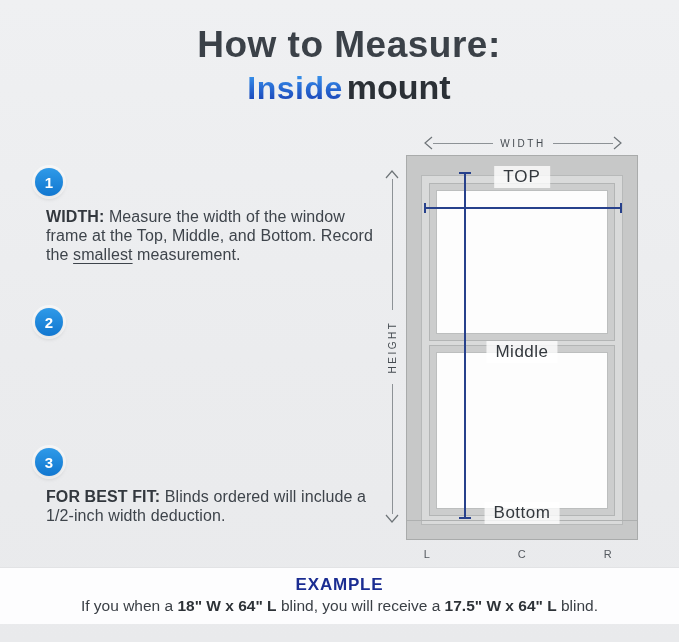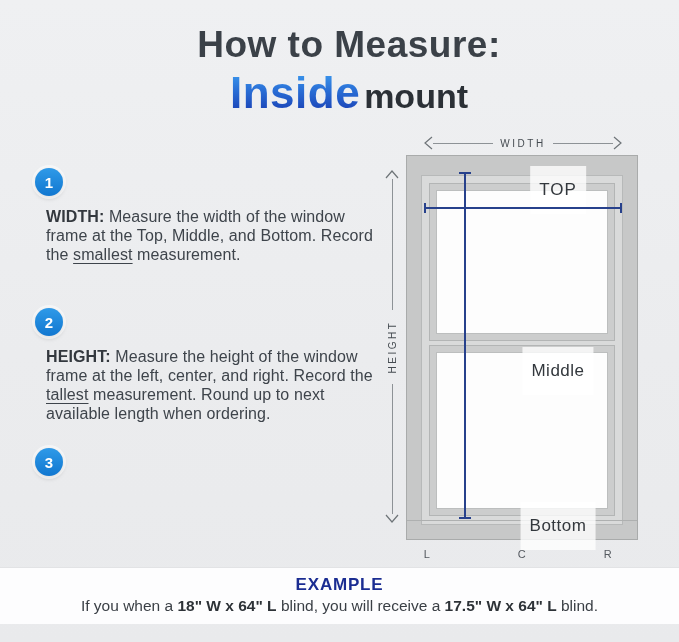--- a/index.html
+++ b/index.html
@@ -8,21 +8,21 @@
   .stage {
     position:relative; width:679px; height:642px; overflow:hidden;
     background:linear-gradient(180deg,#eff0f2 0%,#ebecee 55%,#e9eaec 100%);
   }
 
   
   .title-block { position:absolute; top:24px; left:0; width:100%; text-align:center;padding-left:19px; }
   .title-line1 { font-size:37px; font-weight:700; color:#3b4148; letter-spacing:0.5px; }
   .title-line2 { margin-top:2px; }
   .title-highlight {
-    font-size:44px; font-weight:800; letter-spacing:0.5px;
+    font-size:32px; font-weight:800; letter-spacing:0.5px;
     background:linear-gradient(180deg,#3fa3f4 0%,#2a6fd6 45%,#1637ae 100%);
     -webkit-background-clip:text; background-clip:text;
     -webkit-text-fill-color:transparent; color:#1d4fc0;
   }
   .title-suffix { font-size:34px; font-weight:700; color:#2b3036; margin-left:4px; }
 
   
   .step { position:absolute; left:33px; width:340px; }
   .step-1 { top:168px; } .step-2 { top:308px; } .step-3 { top:448px; }
   .step-num {
@@ -48,25 +48,25 @@
   .win-jamb  { position:absolute; left:41px; top:39px; width:202px; height:350px;
     background:#d9dada; border:1px solid #b7b9b9; }
   .sash { position:absolute; background:#fdfdfd; border:6px solid #cccdcd;
     box-shadow:0 0 0 1px #b3b5b5, inset 0 0 0 1px #bcbebe; }
   .sash-top    { left:50px; top:48px;  width:184px; height:156px; }
   .sash-bottom { left:50px; top:210px; width:184px; height:169px; }
   .sill-line { position:absolute; left:27px; top:384px; width:230px; height:1px; background:#aeb0b0; }
 
   .marker-label {
     position:absolute; left:142px; transform:translateX(-50%);
-    background:rgba(255,255,255,0.78); padding:14px 9px;
-    font-size:17px; color:#33383d; letter-spacing:0.5px; white-space:nowrap;margin-left:36px;
+    background:rgba(255,255,255,0.78); padding:1px 9px;
+    font-size:17px; color:#33383d; letter-spacing:0.5px; white-space:nowrap;
   }
   .marker-top    { top:30px; font-weight:400; letter-spacing:1px; }
-  .marker-middle { top:211px; }
+  .marker-middle { top:205px; }
   .marker-bottom { top:366px; }
 
   
   .measure { position:absolute; background:#27418c; }
   .m-vert      { left:84px;  top:37px; width:2px;  height:345px; }
   .m-vert-cap  { position:absolute; left:-5px; width:12px; height:2px; background:#27418c; }
   .m-horiz     { left:45px;  top:71px; width:196px; height:2px; }
   .m-horiz-cap { position:absolute; top:-4px; width:2px; height:10px; background:#27418c; }
 
   
@@ -105,25 +105,25 @@
     <div class="title-line2"><span class="title-highlight">Inside</span><span class="title-suffix">mount</span></div>
   </div>
 
   <div class="step step-1">
     <div class="step-num">1</div>
     <p class="step-text"><b>WIDTH:</b><span> Measure the width of the window frame at the Top, Middle, and Bottom. Record the </span><u>smallest</u><span> measurement.</span></p>
   </div>
 
   <div class="step step-2">
     <div class="step-num">2</div>
-    <p class="step-text"><b>HEIGHT:</b><span> Measure the height of the window frame at the left, center, and right. Record the </span><u>tallest</u><span> measurement. Round up to next available length when ordering.</span></p>
   </div>
 
   <div class="step step-3">
     <div class="step-num">3</div>
+    <p class="step-text"><b>FOR BEST FIT:</b><span> Blinds ordered will include a 1/2-inch width deduction.</span><u></u><span></span></p>
   </div>
 
   <div class="diagram">
 
     <div class="dim dim-width">
       <svg class="chev" width="9" height="14" viewBox="0 0 9 14">
           <polyline points="8,1 1,7 8,13" fill="none" stroke="#6e7478" stroke-width="1.2"></polyline>
         </svg>
       <span class="line"></span>
       <span class="dim-text">WIDTH</span>

